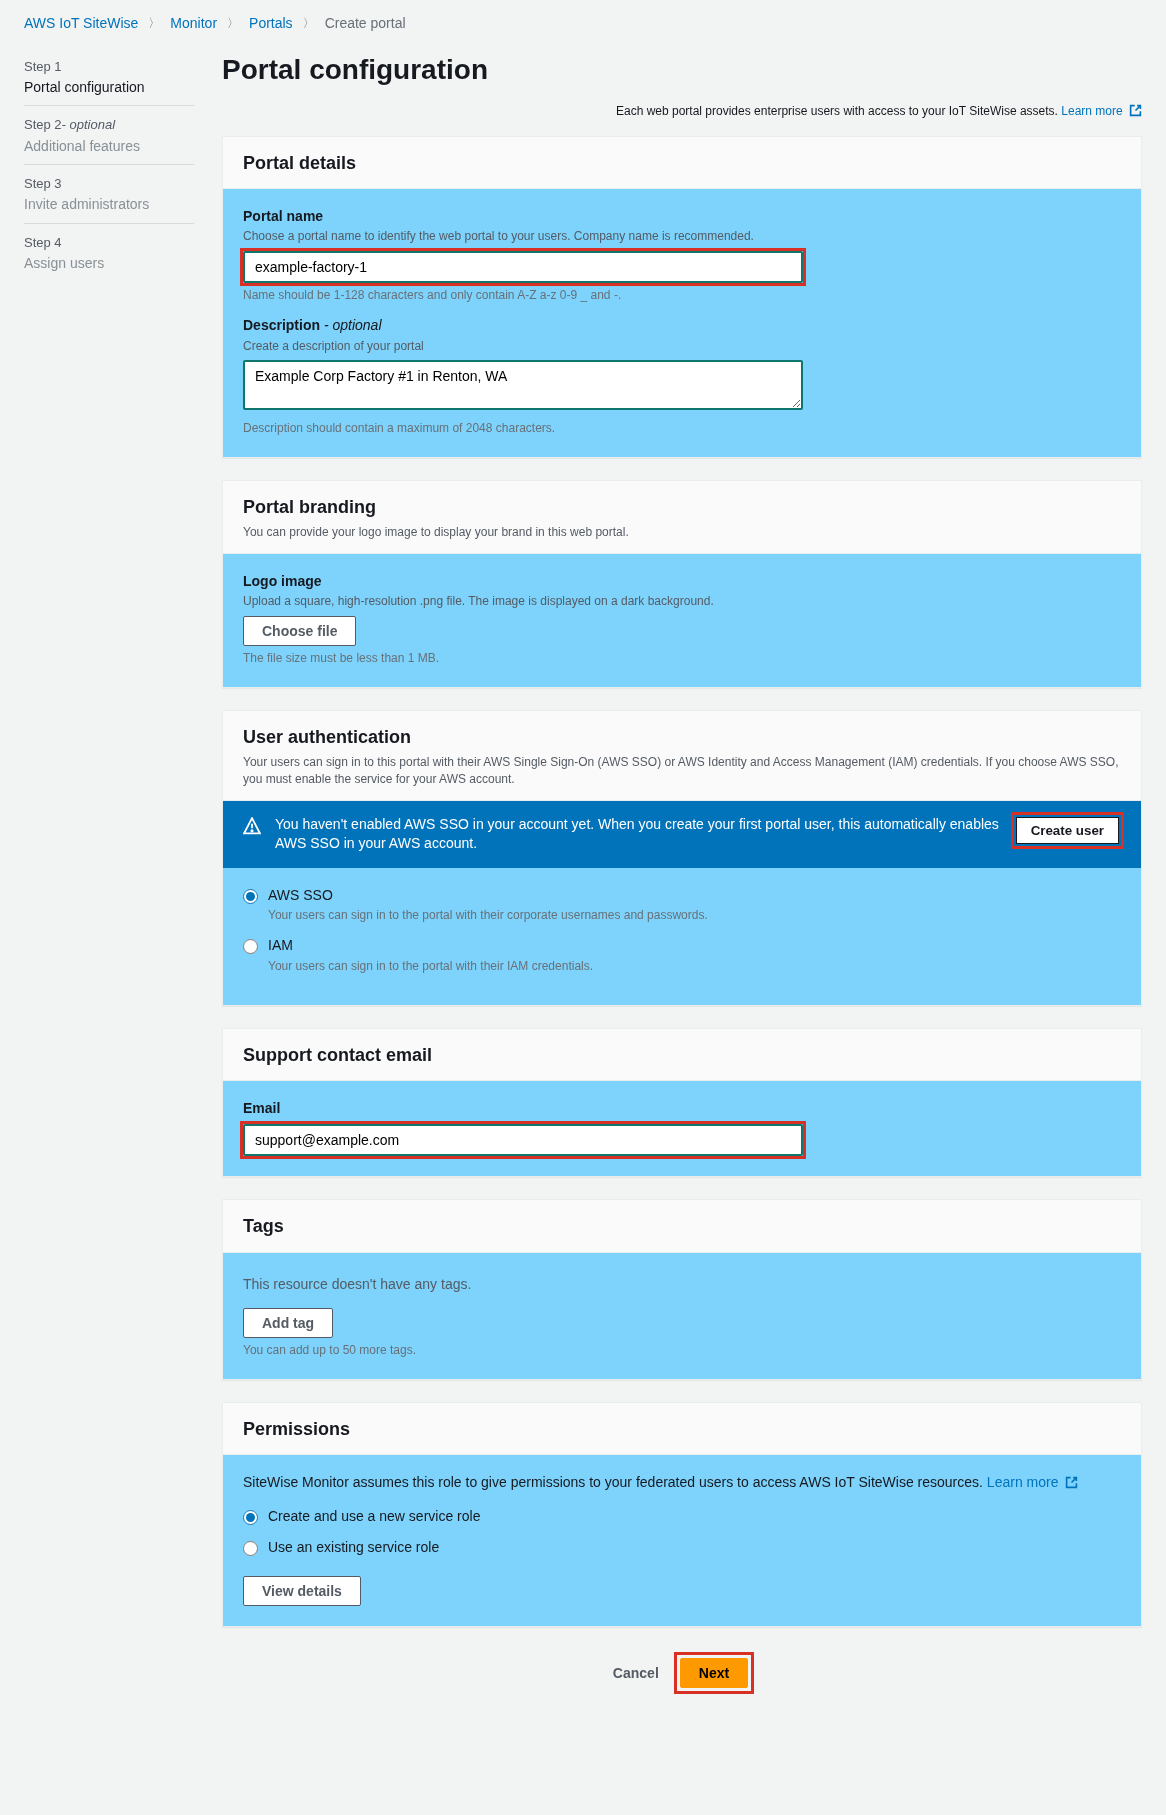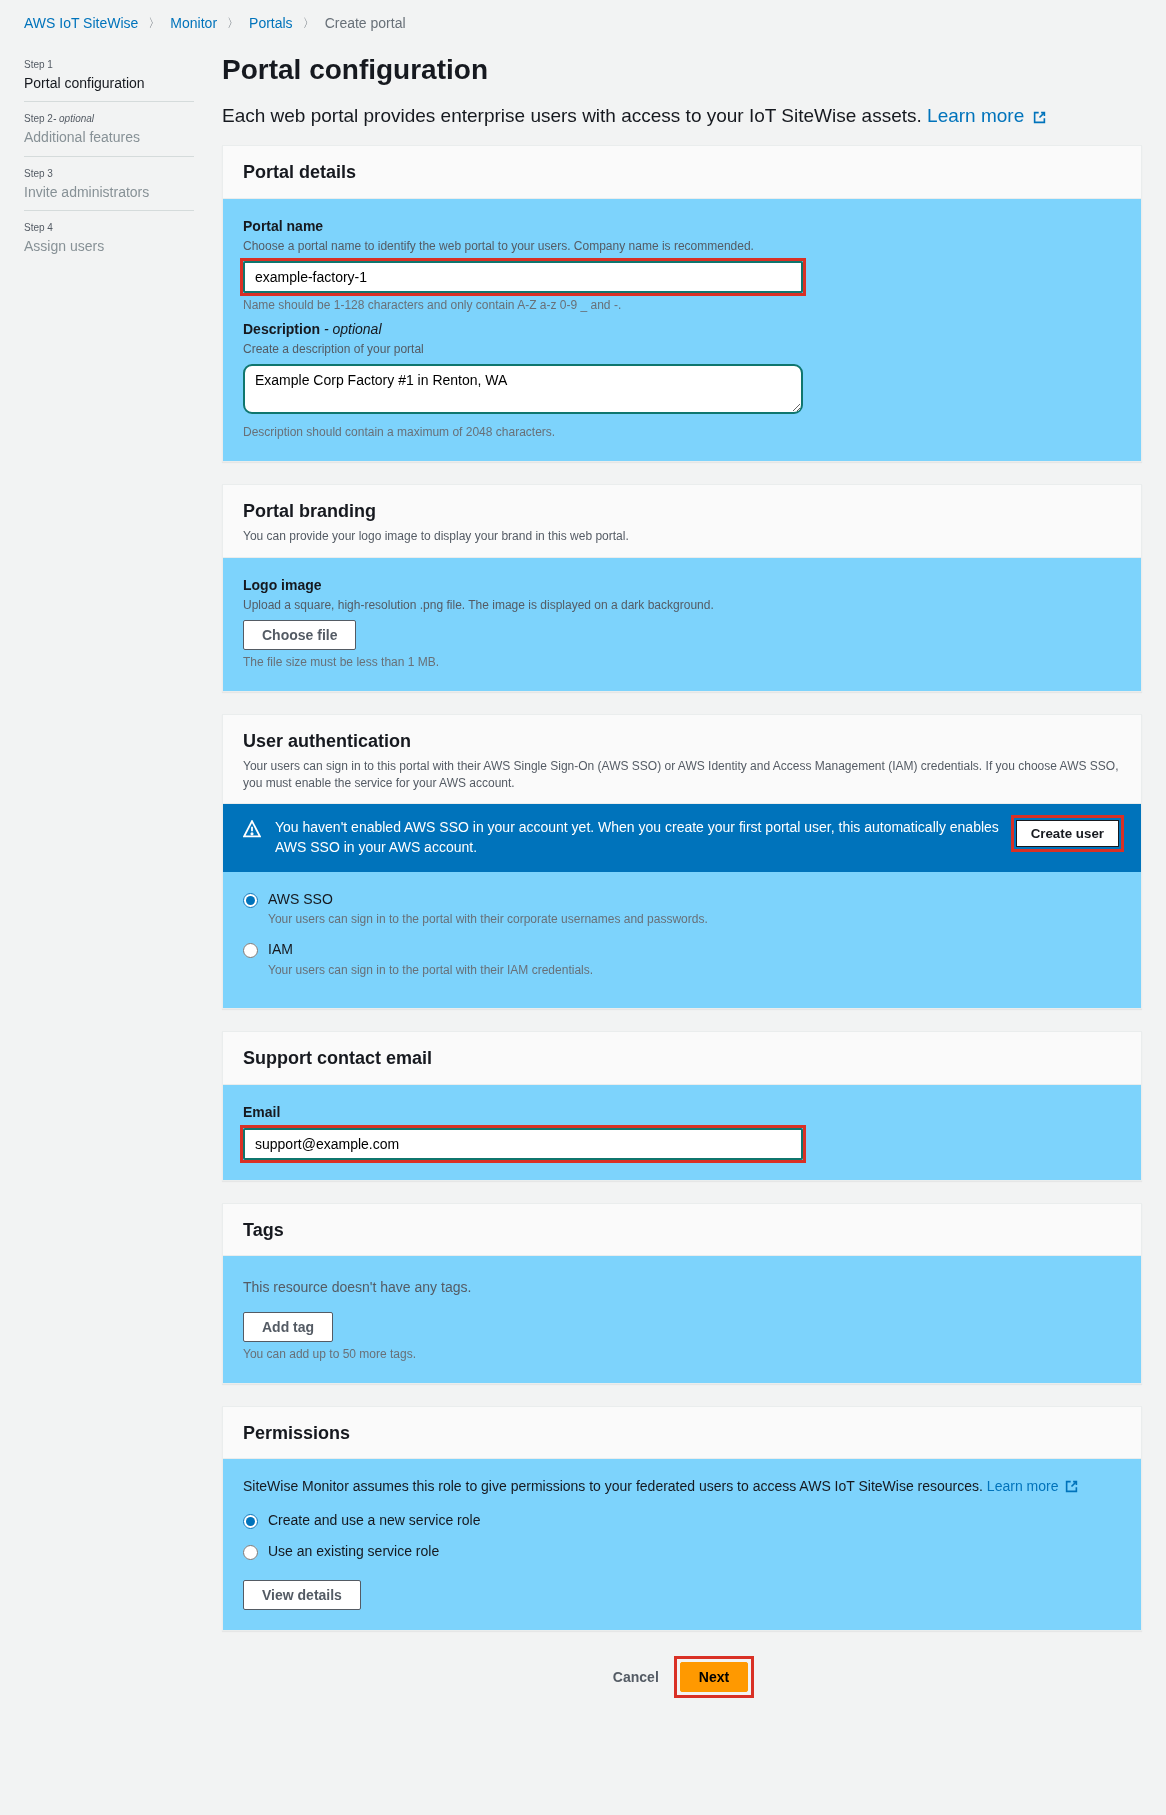--- a/index.html
+++ b/index.html
@@ -16,58 +16,58 @@
     padding: 14px 24px 6px 24px;
     font-size: 14px;
   }
   .breadcrumb a { color: #0073bb; text-decoration: none; cursor: pointer; }
   .breadcrumb .sep { color: #687078; font-size: 12px; }
   .breadcrumb .current { color: #687078; }
   .layout { display: flex; padding: 6px 24px 24px 24px; gap: 28px; }
   .sidebar { width: 170px; flex-shrink: 0; padding-top: 6px; }
   .step { padding: 6px 0 8px 0; border-bottom: 1px solid #d5dbdb; margin-bottom: 4px; }
   .step:last-child { border-bottom: none; }
-  .step-num { font-size: 10px; color: #545b64; }
+  .step-num { font-size: 13px; color: #545b64; }
   .step-num .optional { font-style: italic; }
   .step-title { font-size: 14px; color: #879196; margin-top: 2px; }
   .step.active .step-title { color: #16191f; font-weight: 400; }
   .main { flex: 1; }
   h1.page-title { font-size: 28px; font-weight: 700; margin: 4px 0 14px 0; }
-  .subtitle { font-size: 19px; margin-bottom: 16px; }
+  .subtitle { font-size: 12px; margin-bottom: 16px; text-align: right; }
   a.link { color: #0073bb; text-decoration: none; }
   .ext-icon { display:inline-block; vertical-align: -2px; margin-left:3px; }
   .panel {
     background: #7dd3fc;
     border: 1px solid #eaeded;
     box-shadow: 0 1px 1px rgba(0,0,0,0.05);
     margin-bottom: 22px;
   }
   .panel-header {
     padding: 14px 20px 12px 20px;
     border-bottom: 1px solid #eaeded;
     background: #fafafa;
   }
   .panel-header h2 { font-size: 18px; font-weight: 700; }
   .panel-header .hdr-desc { font-size: 12px; color: #545b64; margin-top: 4px; }
   .panel-body { padding: 18px 20px 20px 20px; }
-  .field { margin-bottom: 6px; }
+  .field { margin-bottom: 12px; }
   .field:last-child { margin-bottom: 0; }
   .field-label { font-size: 14px; font-weight: 700; }
   .field-label .opt { font-style: italic; font-weight: 400; }
   .field-hint { font-size: 12px; color: #545b64; margin-top: 2px; }
   input[type=text], textarea {
     width: 560px; max-width:100%;
     padding: 6px 10px;
     font-size: 14px;
     border: 2px solid #0f766e;
     border-radius: 2px;
     margin-top: 6px;
     font-family: inherit;
   }
-  textarea { resize: vertical; height: 50px; border-radius: 9px; }
+  textarea { resize: vertical; height: 50px; }
   .helper { font-size: 12px; color: #687078; margin-top: 4px; }
   .btn {
     display: inline-block;
     padding: 6px 18px;
     border: 1px solid #545b64;
     background: #fff;
     color: #545b64;
     font-weight: 700;
     cursor: pointer;
     border-radius: 2px;

